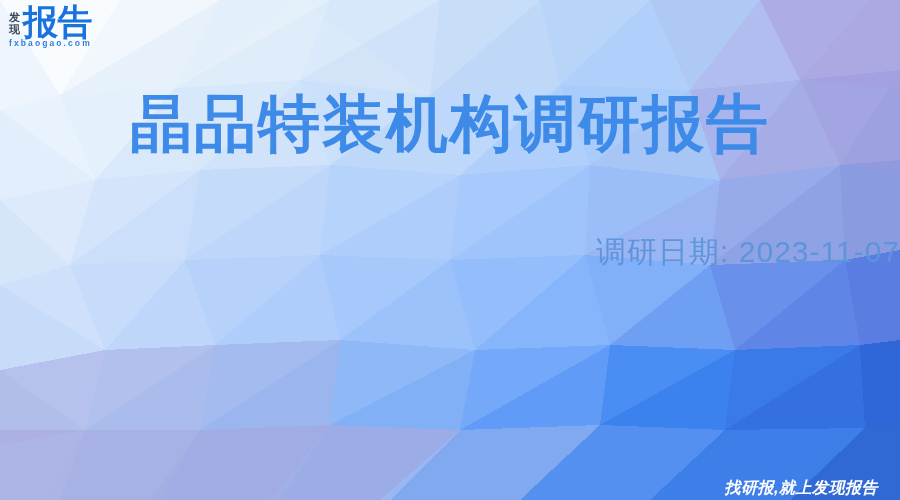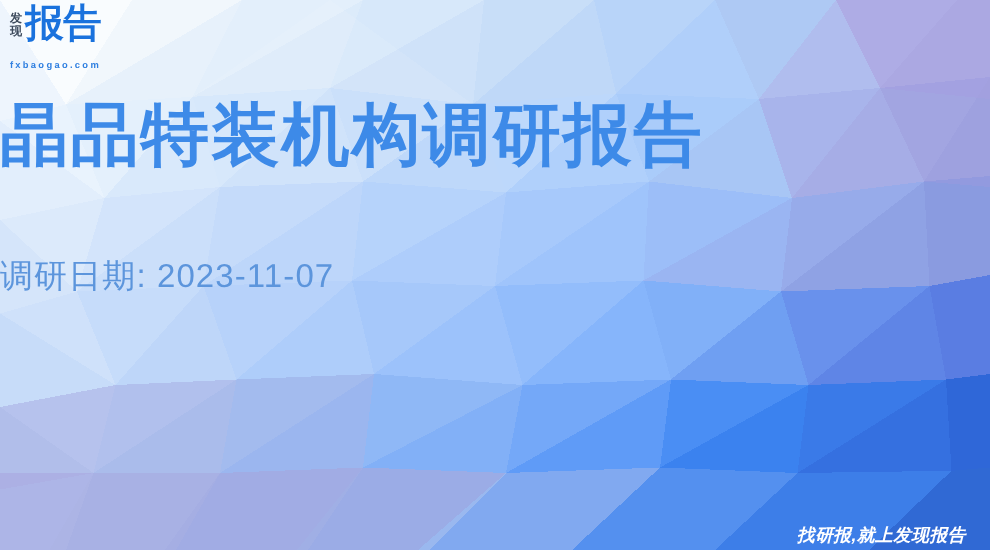--- a/index.html
+++ b/index.html
@@ -51,49 +51,49 @@
     letter-spacing: 0px;
   }
   #logo-main {
     font-size: 35px;
     font-weight: 800;
     color: #1a72dd;
     line-height: 28px;
     letter-spacing: -0.5px;
   }
   #logo-url {
-    margin-top: 18px;
+    margin-top: 2px;
     font-size: 8.5px;
     font-weight: 700;
     color: #2f7fe0;
     letter-spacing: 2.1px;
     line-height: 10px;
   }
   
   #title {
     position: absolute;
     left: 0;
     right: 0;
     top: 86px;
-    text-align: left;
+    text-align: center;
     font-size: 62px;
     font-weight: 800;
     color: #3d8ae8;
     letter-spacing: 2px;
     line-height: 76px;
     z-index: 5;
     white-space: nowrap;
   }
   
   #subtitle {
     position: absolute;
     left: 0;
     right: 0;
     top: 232px;
-    text-align: left;
+    text-align: right;
     font-size: 30px;
     font-weight: 400;
     color: #5c95dc;
     letter-spacing: 1px;
     line-height: 40px;
     z-index: 5;
     white-space: nowrap;
   }
   
   #footer-tagline {

